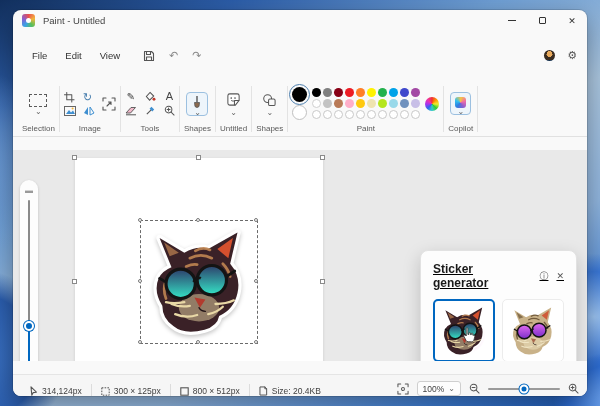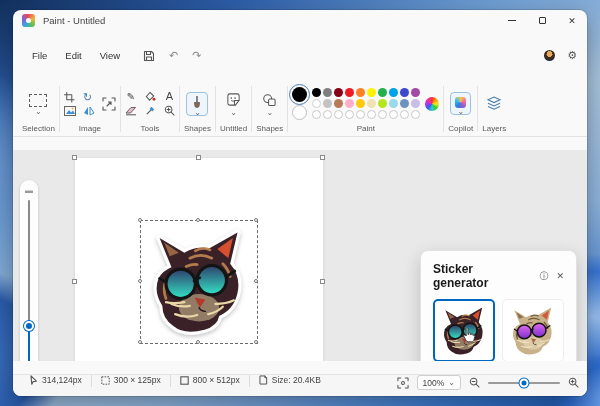--- a/index.html
+++ b/index.html
@@ -82,34 +82,34 @@
   .handle { position:absolute; width:5px; height:5px; background:#fff; border:1px solid #8a8a8a; }
   .selection { position:absolute; left:65px; top:62px; width:118px; height:124px;
     border:1px dashed #6a6a6a; }
   .shandle { position:absolute; width:4px; height:4px; border-radius:50%; background:#fff; border:1px solid #777; }
   .canvas-cat { position:absolute; left:3px; top:3px; right:3px; bottom:3px; }
   .canvas-cat svg { width:100%; height:100%; filter:drop-shadow(0 2px 2px rgba(0,0,0,.22)); }
   
   .panel { position:absolute; right:10px; top:100px; width:157px; height:265px; background:#fdfdfd;
     border-radius:8px; border:1px solid #e2e2e2; box-shadow:0 6px 18px rgba(0,0,0,.18);
     padding:11px 12px; display:flex; flex-direction:column; }
-  .panel-head { display:flex; align-items:center; }
+  .panel-head { display:flex; align-items:center;text-decoration:underline; }
   .panel-title { font-size:12px; font-weight:bold; color:#1a1a1a; flex:1; }
   .panel-ico { font-size:9px; color:#555; margin-left:8px; }
   .prompt-box { margin-top:9px; height:36px; background:#fff; border:1px solid #d6d6d6;
     border-bottom:1px solid #8a8a8a; border-radius:4px; padding:5px 7px; font-size:8.5px; color:#333; }
   .thumb-grid { margin-top:9px; display:grid; grid-template-columns:1fr 1fr; gap:7px; }
   .thumb { height:63px; background:#fff; border:1px solid #ececec; border-radius:5px; position:relative;
     display:flex; align-items:center; justify-content:center; }
   .thumb.selected { border:2px solid #0067c0; }
   .thumb svg.cat { width:52px; height:54px; }
   .thumb .cursor-ovl { position:absolute; left:26px; top:26px; width:15px; height:16px; }
   
   .statusbar { height:22px; flex:none; background:#f6f6f6; border-top:1px solid #e5e5e5;
-    display:flex; align-items:flex-start; font-size:8.5px; color:#3f3f3f; padding:0 8px; }
+    display:flex; align-items:flex-end; font-size:8.5px; color:#3f3f3f; padding:0 8px; }
   .st-item { display:flex; align-items:center; gap:4px; padding:0 9px; }
   .st-div { width:1px; height:12px; background:#dcdcdc; }
   .st-right { margin-left:auto; display:flex; align-items:center; gap:8px; }
   .zoom-box { border:1px solid #cfcfcf; background:#fdfdfd; border-radius:3px; height:15px;
     display:flex; align-items:center; gap:4px; padding:0 5px; }
   .z-track { position:relative; width:72px; height:2px; background:#9a9a9a; border-radius:1px; }
   .z-thumb { position:absolute; left:50%; top:50%; transform:translate(-50%,-50%);
     width:9px; height:9px; border-radius:50%; background:#0067c0; border:2px solid #fff; box-shadow:0 0 0 1px #0067c0; }
   svg.lineic { stroke:#555; fill:none; stroke-width:1.1; stroke-linecap:round; stroke-linejoin:round; display:block; }
 </style>
@@ -321,29 +321,20 @@
       <div class="icons">
         <div class="boxed-btn">
           <div class="copilot-logo" style="margin:2px 0;"></div>
           <div class="chev">⌄</div>
         </div>
       </div>
       <div class="glabel">Copilot</div>
     </div>
     <div class="rdiv"></div>
 
-    <div class="rgroup">
-      <div class="icons">
-        <svg width="16" height="15" viewBox="0 0 16 15">
-          <path d="M8 1 l6 2.8 -6 2.8 -6 -2.8 z" fill="none" stroke="#4a7fae" stroke-width="1.1"></path>
-          <path d="M2 7.2 l6 2.8 6 -2.8 M2 10.4 l6 2.8 6 -2.8" fill="none" stroke="#4a7fae" stroke-width="1.1"></path>
-        </svg>
-      </div>
-      <div class="glabel">Layers</div>
-    </div>
   </div>
 
   <div class="content">
 
     <div class="size-slider">
       <div class="s-icon">▬</div>
       <div class="s-track">
         <div class="s-fill"></div>
         <div class="s-thumb"></div>
       </div>

